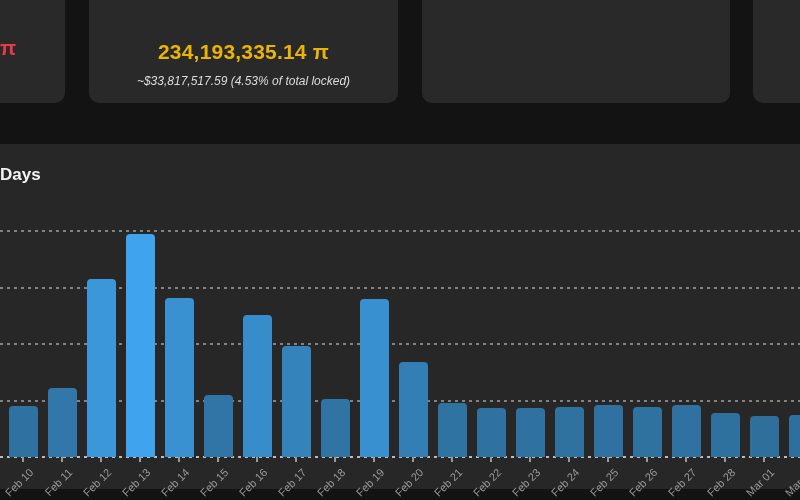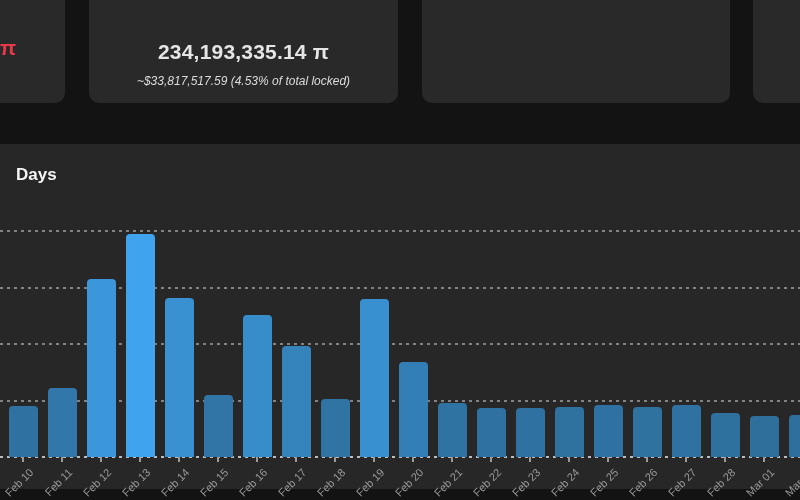--- a/index.html
+++ b/index.html
@@ -15,41 +15,41 @@
   .card-sub{font-size:12px;color:#dcdcdc;line-height:14px;margin-top:10px;font-style:italic;}
   #card-locked{left:-236px;width:301px;}
   #card-locked .pi-frag{position:absolute;left:236px;top:54px;font-size:21px;font-weight:700;}
   #card-next30{left:89px;width:309px;}
   #card-avg{left:422px;width:308px;}
   #card-right{left:753px;width:320px;}
 
   
   .panel{position:absolute;left:-20px;top:144px;width:840px;height:345px;
          background:#272727;border-radius:12px;}
-  .panel-title{position:absolute;left:36px;top:21px;font-size:17px;font-weight:700;color:#f5f5f5;}
+  .panel-title{position:absolute;left:20px;top:21px;font-size:17px;font-weight:700;color:#f5f5f5;}
   .plot{position:absolute;left:20px;top:0;width:800px;height:345px;}
 
   .gridline{position:absolute;left:0;width:100%;height:2px;
             background:repeating-linear-gradient(90deg,rgba(205,205,205,.55) 0 3px,transparent 3px 7px);}
   .baseline{position:absolute;left:0;width:100%;height:2px;
             background:repeating-linear-gradient(90deg,rgba(225,225,225,.8) 0 3px,transparent 3px 7px);}
   .bar{position:absolute;width:29px;border-radius:4px 4px 0 0;}
   .tick{position:absolute;width:2px;height:5px;background:#9a9a9a;}
   .xlabel{position:absolute;width:70px;text-align:right;font-size:11px;color:#9a9a9a;
           transform:rotate(-45deg);transform-origin:100% 0;white-space:nowrap;}
 </style>
 </head>
 <body>
 
 <div class="card" id="card-locked">
   <span class="pi-frag" style="color: rgb(232, 57, 74);">π</span>
 </div>
 
 <div class="card" id="card-next30">
-  <div class="card-value" id="val-next30" style="color: #e5e5e5; margin-top: 36px;">234,193,335.14 π</div>
+  <div class="card-value" id="val-next30" style="color: #eab308; margin-top: 36px;">234,193,335.14 π</div>
   <div class="card-sub">~$33,817,517.59 (4.53% of total locked)</div>
 </div>
 
 <div class="card" id="card-avg">
 </div>
 
 <div class="card" id="card-right"></div>
 
 <div class="panel">
   <div class="panel-title">Days</div>

